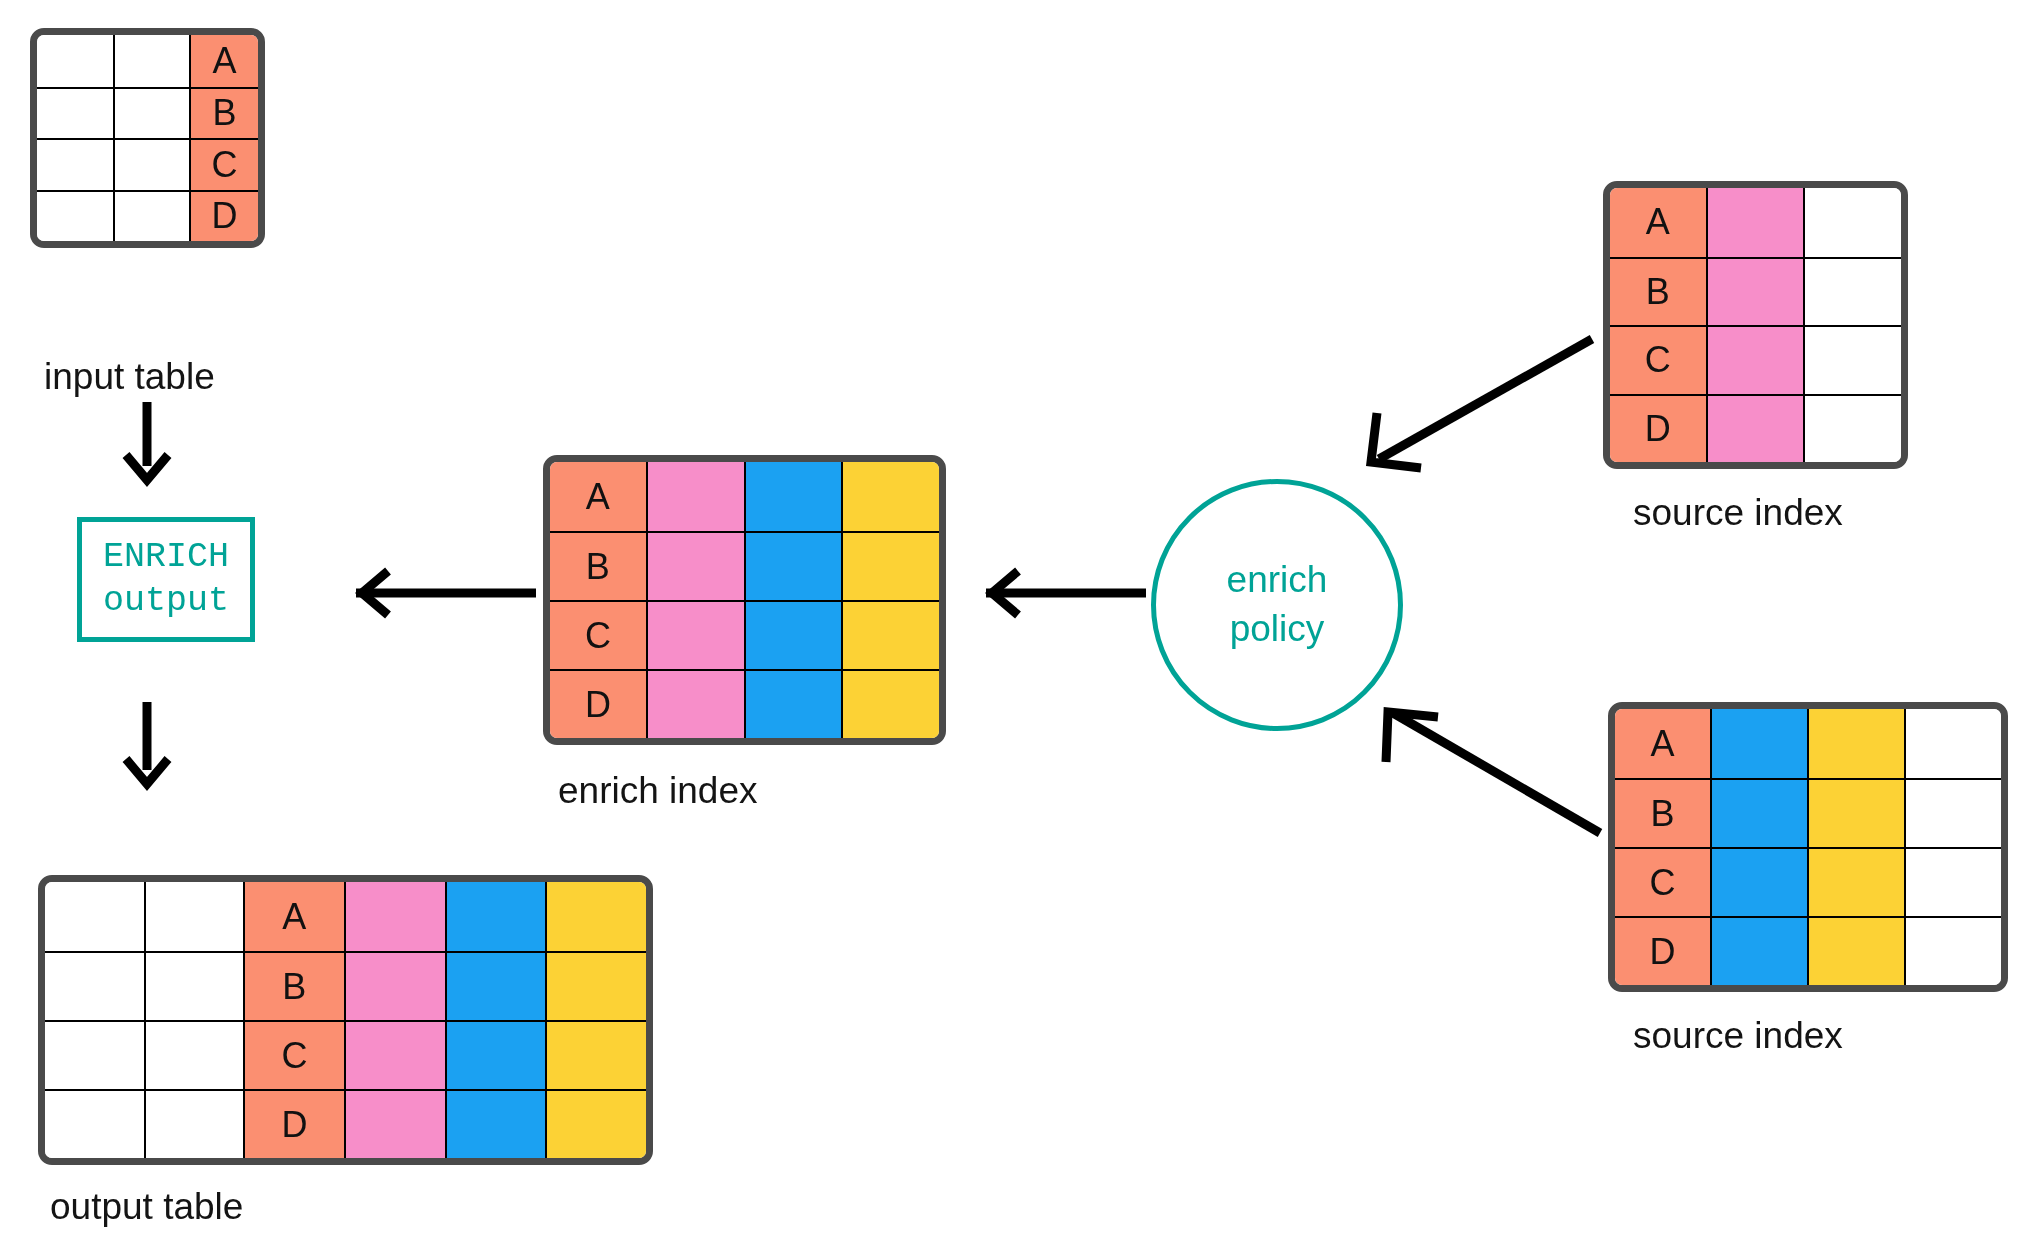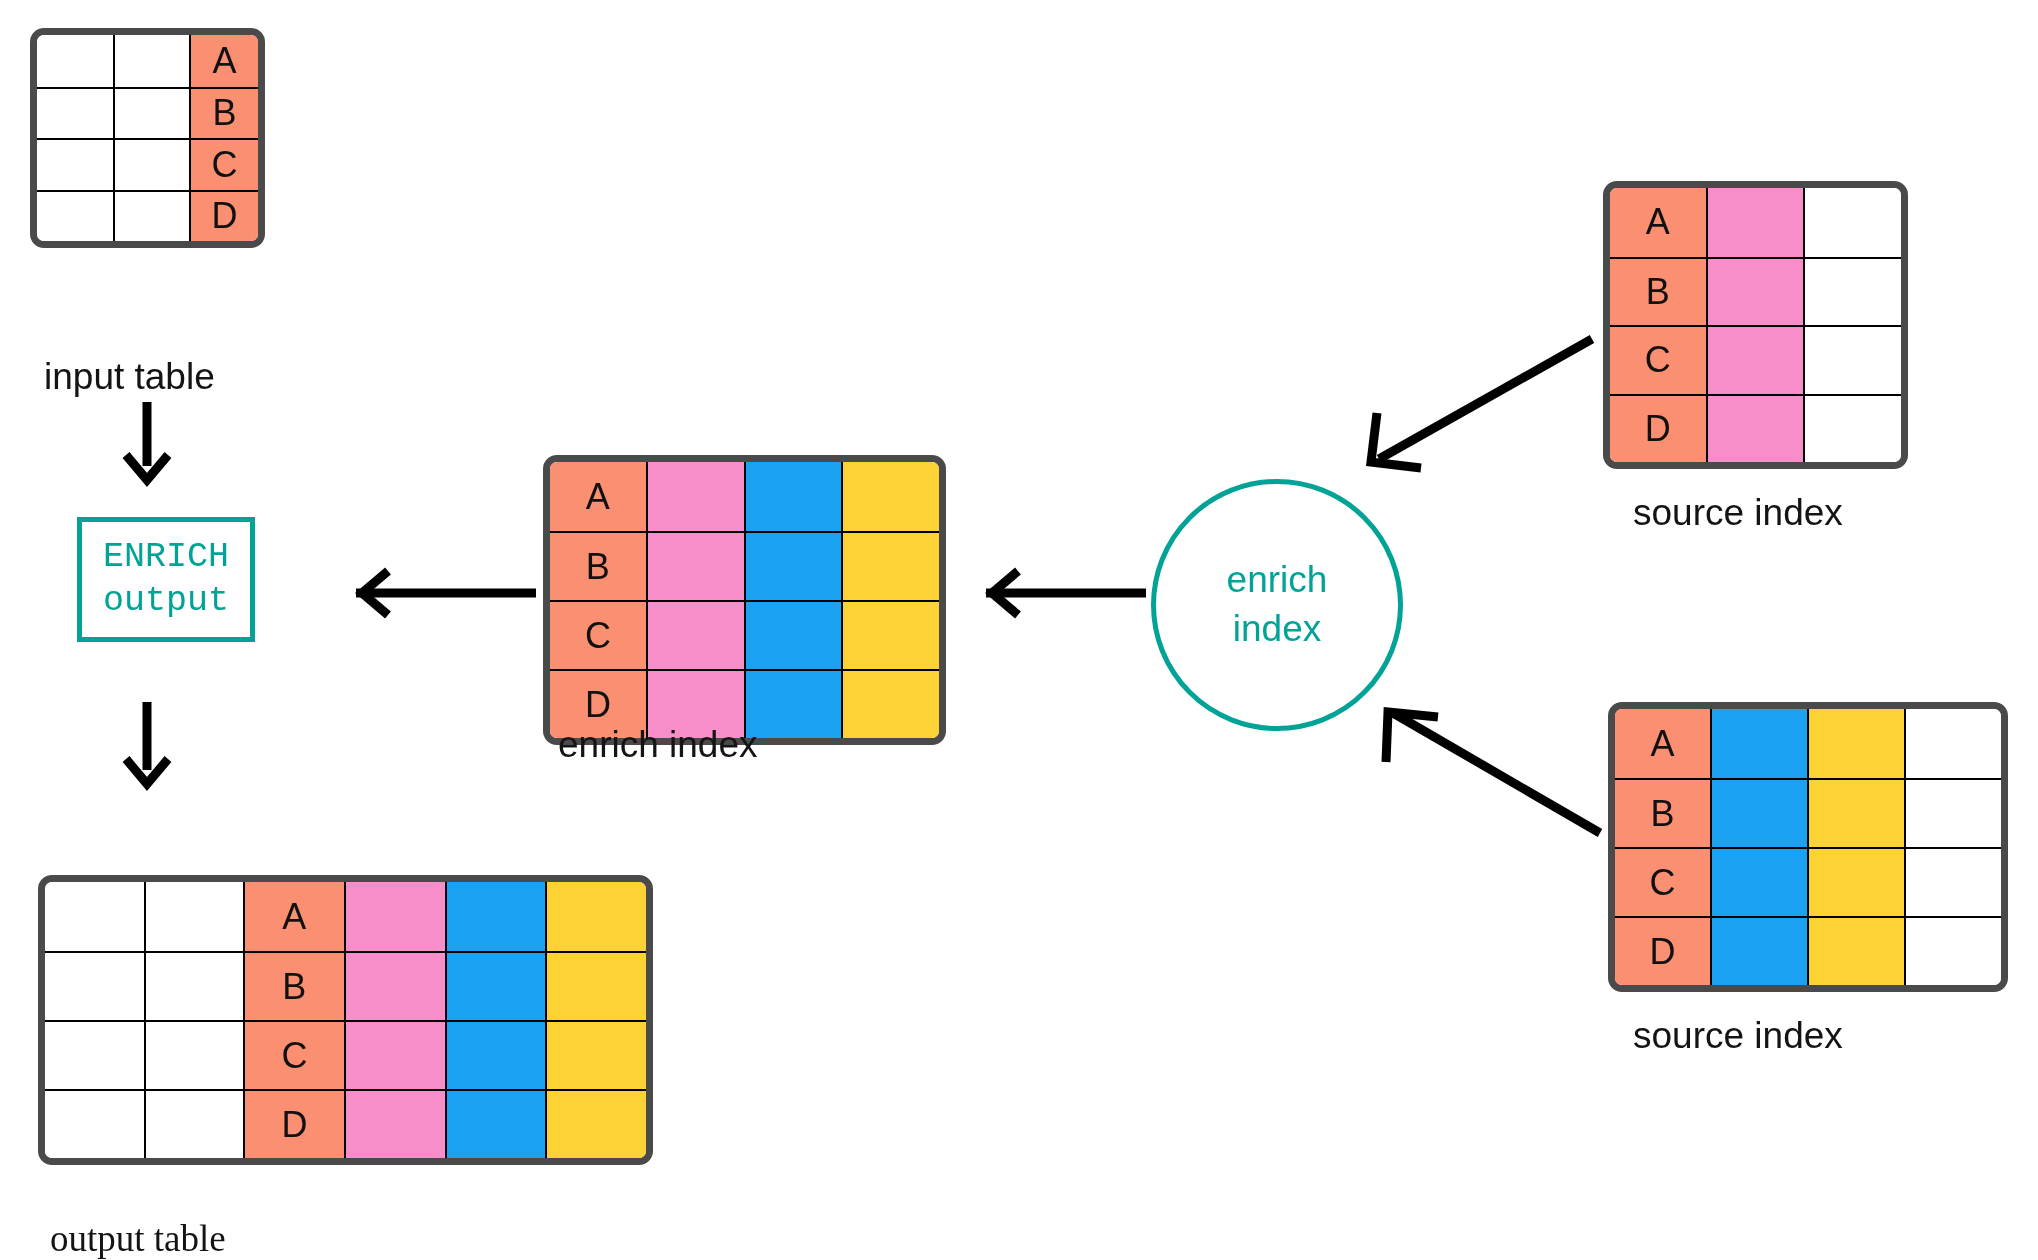--- a/index.html
+++ b/index.html
@@ -171,30 +171,30 @@
       <div class="tcell c-yellow" style="flex:1 1 0;"></div>
     </div>
     <div class="trow">
       <div class="tcell c-salmon" style="flex:1 1 0;">D</div>
       <div class="tcell c-pink" style="flex:1 1 0;"></div>
       <div class="tcell c-blue" style="flex:1 1 0;"></div>
       <div class="tcell c-yellow" style="flex:1 1 0;"></div>
     </div>
   </div>
 </div>
-<div class="caption" style="left:558px; top:726px;">enrich index</div>
+<div class="caption" style="left:558px; top:772px;">enrich index</div>
 
 <svg class="arrow-svg" style="left:970px; top:565px;" width="180" height="56" viewBox="0 0 180 56">
   <path d="M176 28 L16 28" stroke="#000000" stroke-width="9" fill="none"></path>
   <path d="M48 6 L22 28 L48 50" stroke="#000000" stroke-width="9" fill="none" stroke-linecap="butt" stroke-linejoin="miter"></path>
 </svg>
 
 <div class="policy-circle" style="left:1151px; top:479px; width:252px; height:252px;">
   <span>enrich</span>
-  <span>index</span>
+  <span>policy</span>
 </div>
 
 <svg class="arrow-svg" style="left:1355px; top:320px;" width="250" height="150" viewBox="0 0 250 150">
   <path d="M237 19 L24 139" stroke="#000000" stroke-width="9" fill="none"></path>
   <path d="M22 93 L16 142 L66 148" stroke="#000000" stroke-width="9" fill="none" stroke-linecap="butt" stroke-linejoin="miter"></path>
 </svg>
 
 <div class="tbl-block" style="left:1603px; top:181px;">
   <div class="tbl" style="width:305px; height:288px;">
     <div class="trow">
@@ -285,13 +285,13 @@
     <div class="trow">
       <div class="tcell c-white" style="flex:0 0 99px;"></div>
       <div class="tcell c-white" style="flex:0 0 99px;"></div>
       <div class="tcell c-salmon" style="flex:1 1 0;">D</div>
       <div class="tcell c-pink" style="flex:1 1 0;"></div>
       <div class="tcell c-blue" style="flex:1 1 0;"></div>
       <div class="tcell c-yellow" style="flex:1 1 0;"></div>
     </div>
   </div>
 </div>
-<div class="caption" style="left:50px; top:1220px;font-family:Liberation Serif, serif;">output table</div>
+<div class="caption" style="left:50px; top:1188px;">output table</div>
 
 </body></html>

